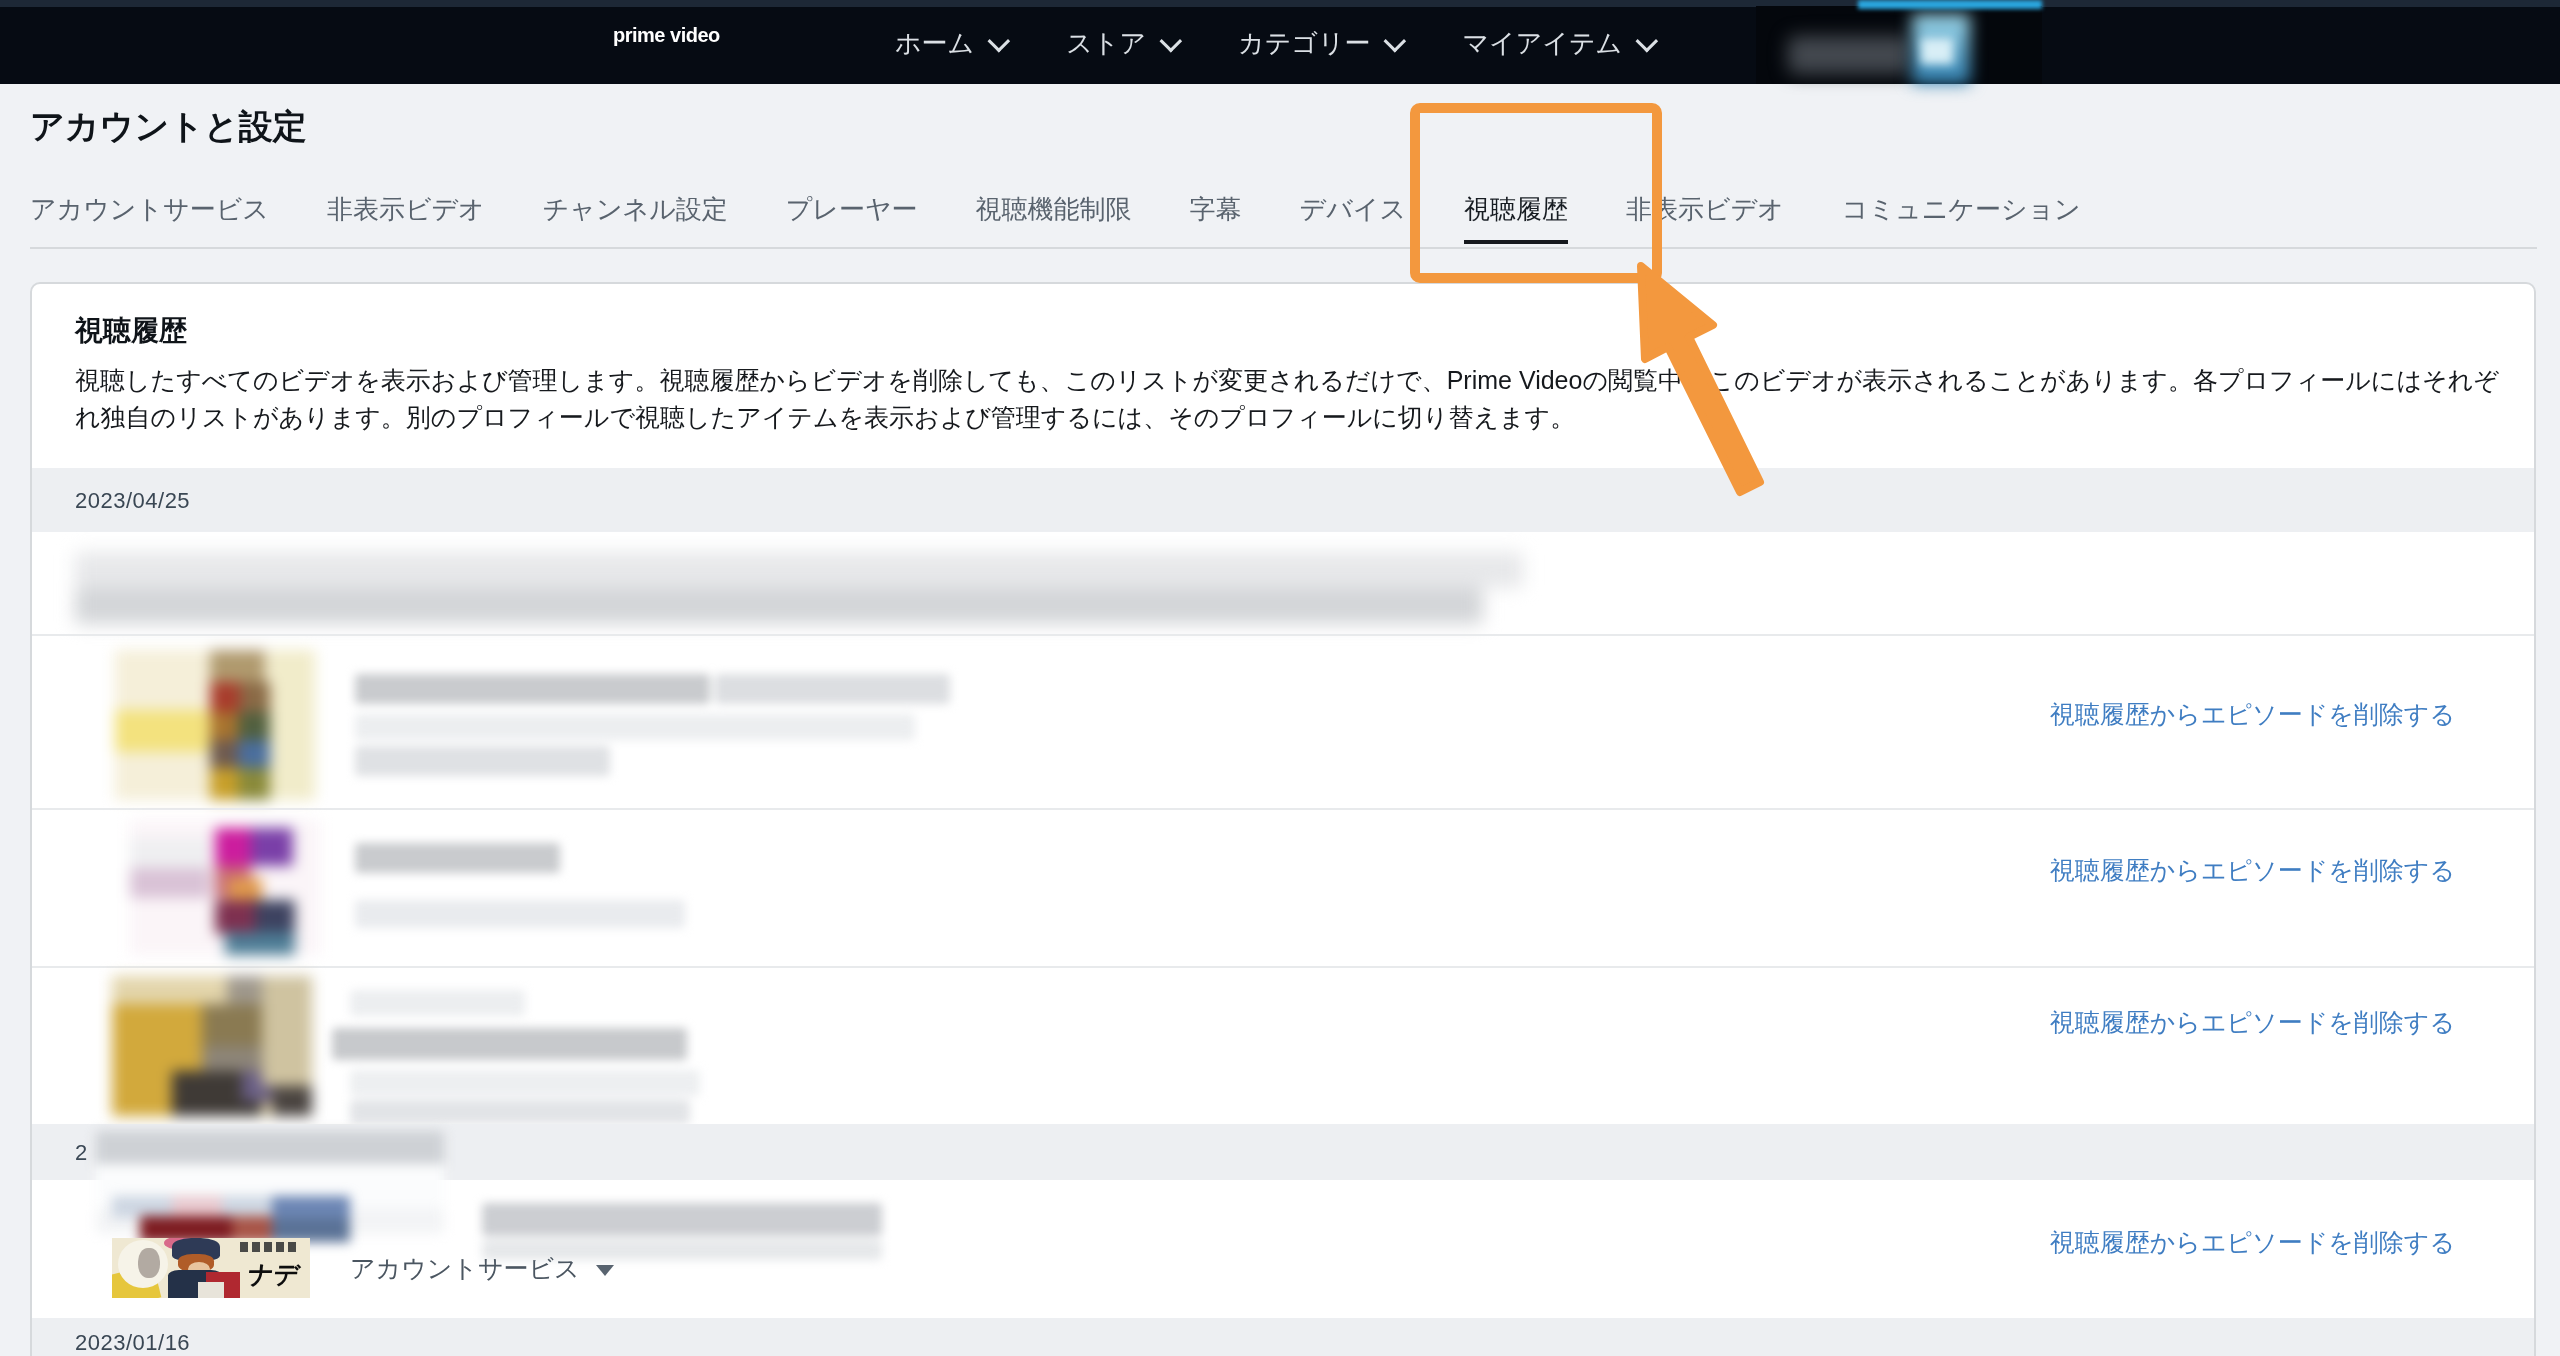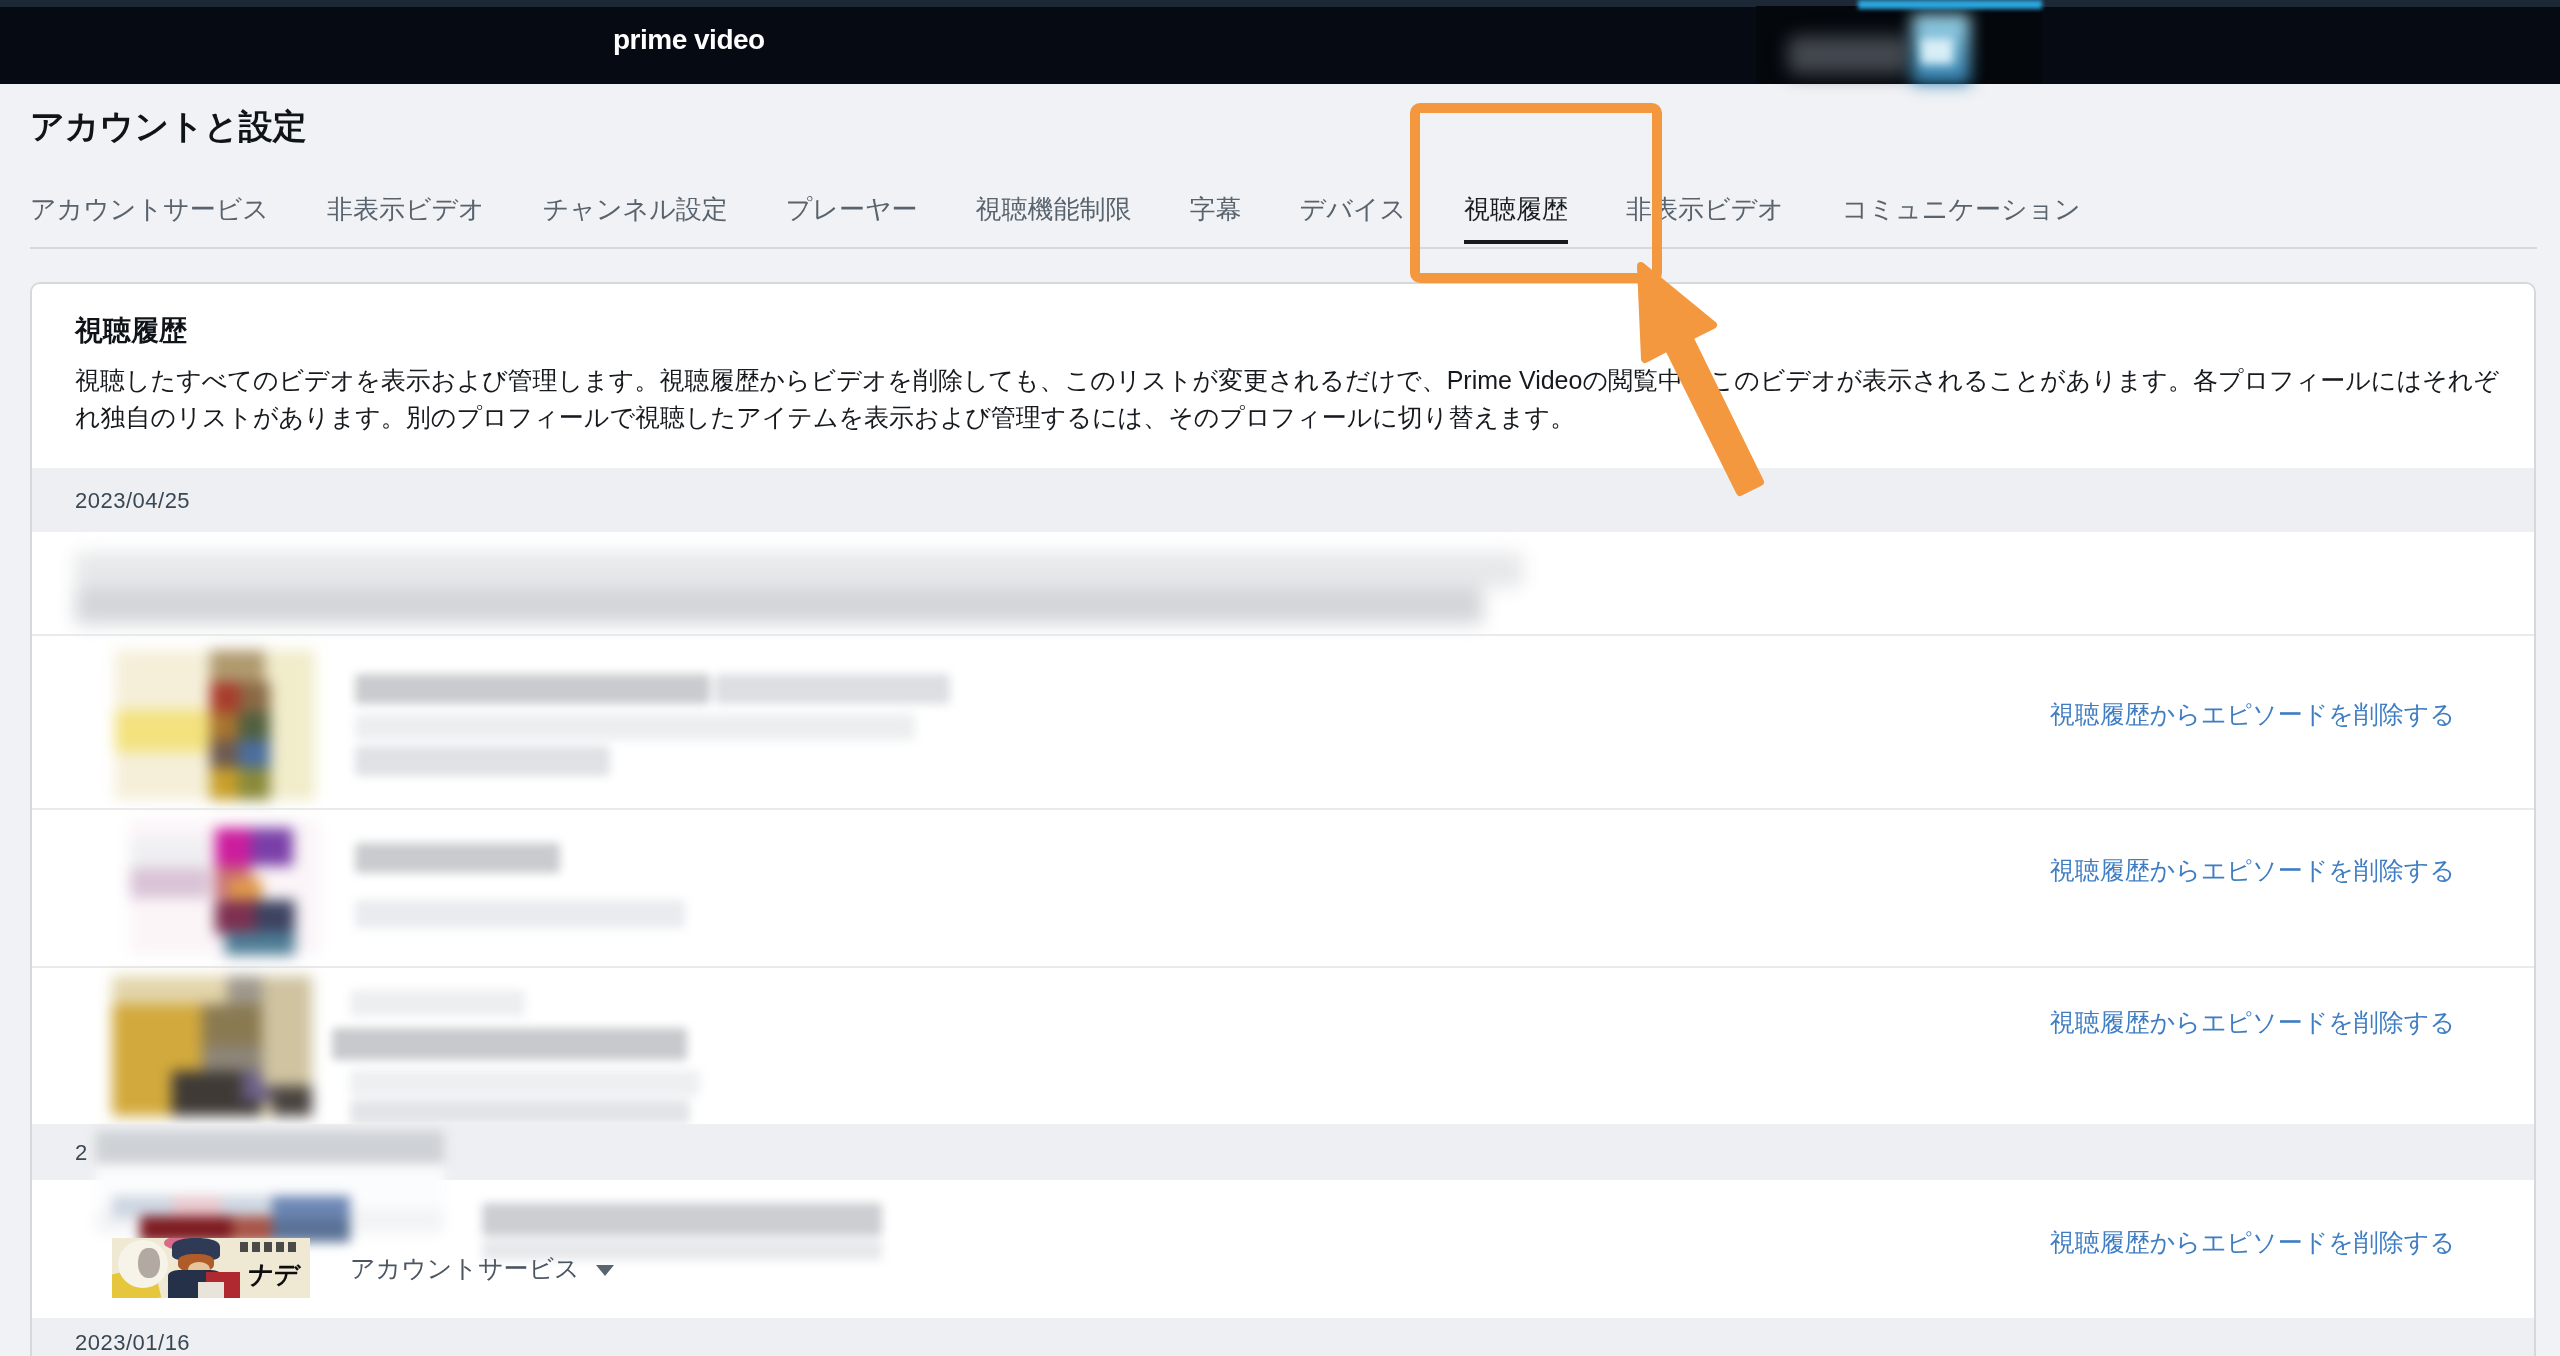--- a/index.html
+++ b/index.html
@@ -2,21 +2,21 @@
 <html><head>
 <meta charset="utf-8">
 <style>
   html,body{margin:0;padding:0;background:#f0f2f5;}
   #screen{position:relative;width:2560px;height:1356px;overflow:hidden;
     font-family:"Liberation Sans","DejaVu Sans",sans-serif;background:#f0f2f5;}
 
   
   .navbar{position:absolute;left:0;top:0;width:2560px;height:84px;background:#060b13;}
   .navbar-topstrip{position:absolute;left:0;top:0;width:2560px;height:7px;background:#1d2836;}
-  .logo{position:absolute;left:613px;top:24px;color:#ffffff;font-size:28px;font-weight:800;letter-spacing:-0.5px;cursor:pointer;}
+  .logo{position:absolute;left:613px;top:24px;color:#ffffff;font-size:20px;font-weight:800;letter-spacing:-0.5px;cursor:pointer;}
   .nav-items{position:absolute;left:895px;top:26px;display:flex;gap:62px;}
   .nav-item{display:flex;align-items:center;gap:12px;color:#dbe0e5;font-size:26px;cursor:pointer;}
   .chev{width:13px;height:13px;border-right:3px solid #dbe0e5;border-bottom:3px solid #dbe0e5;
     transform:rotate(45deg) translateY(-4px);margin-left:2px;}
   
   .pf-bg{position:absolute;left:1756px;top:6px;width:286px;height:78px;background:#04070c;}
   .pf-blob1{position:absolute;left:1788px;top:36px;width:122px;height:38px;background:#43484f;border-radius:8px;filter:blur(9px);}
   .pf-cyan{position:absolute;left:1912px;top:14px;width:58px;height:70px;background:linear-gradient(#9fd8ea,#2f7fb0);filter:blur(8px);}
   .pf-white{position:absolute;left:1921px;top:38px;width:32px;height:26px;background:#d8eef6;filter:blur(5px);}
   .pf-topblue{position:absolute;left:1858px;top:0;width:184px;height:9px;background:#2aa6df;filter:blur(2px);}
@@ -76,20 +76,38 @@
   #annot{position:absolute;left:0;top:0;pointer-events:none;}
 </style>
 </head>
 <body>
 
 <div id="screen">
 
   <div class="navbar">
     <div class="navbar-topstrip"></div>
     <div class="logo">prime video</div>
+    <div class="nav-items">
+      <div class="nav-item">
+        <span>ホーム</span>
+        <span class="chev"></span>
+      </div>
+      <div class="nav-item">
+        <span>ストア</span>
+        <span class="chev"></span>
+      </div>
+      <div class="nav-item">
+        <span>カテゴリー</span>
+        <span class="chev"></span>
+      </div>
+      <div class="nav-item">
+        <span>マイアイテム</span>
+        <span class="chev"></span>
+      </div>
+    </div>
     <div class="pf-bg"></div>
     <div class="pf-blob1"></div>
     <div class="pf-cyan"></div>
     <div class="pf-white"></div>
     <div class="pf-topblue"></div>
   </div>
 
   <div class="page-title">アカウントと設定</div>
 
   <div class="tabs">

